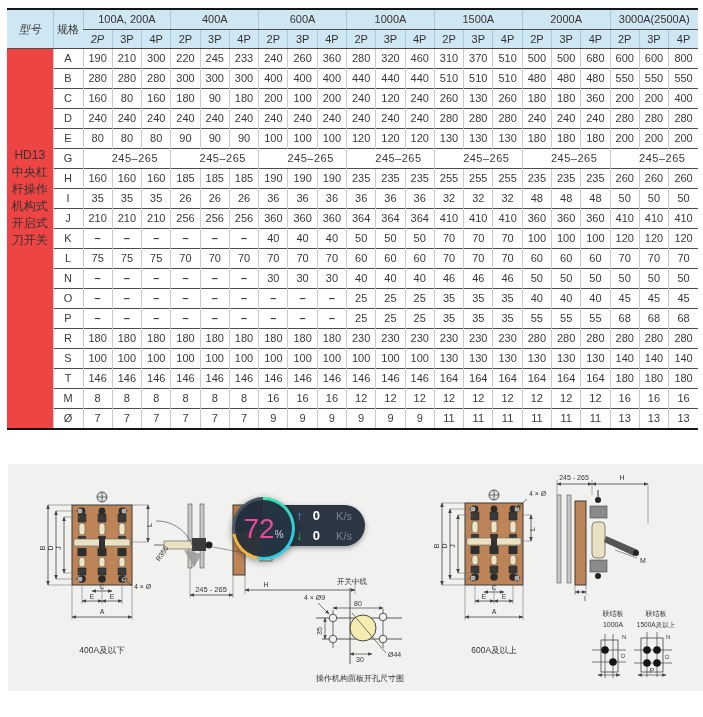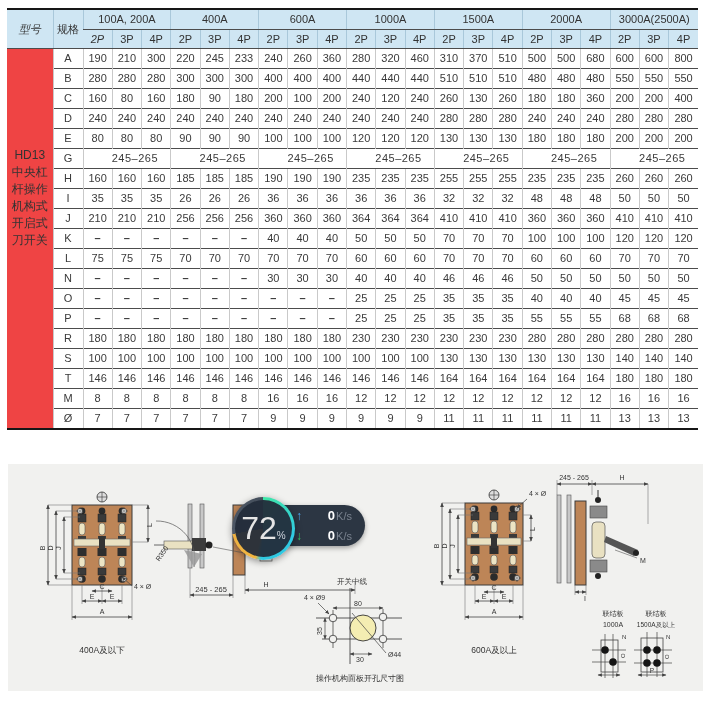--- a/index.html
+++ b/index.html
@@ -35,27 +35,27 @@
 
   
   .net-pill{position:absolute;left:264px;top:41px;width:93px;height:41px;background:#2c3643;
             border-radius:6px 21px 21px 6px;z-index:5;box-shadow:0 2px 5px rgba(0,0,0,.35);
             display:flex;flex-direction:column;justify-content:center;}
   .net-row{display:flex;align-items:center;height:20px;padding:0 13px 0 24px;}
   .net-row .arrow{width:16px;font-size:12px;font-weight:700;}
   .net-row .arrow.up{color:#4aa8f0;}
   .net-row .arrow.dn{color:#35c763;}
   .net-row .val{margin-left:auto;color:#fff;font-size:13px;font-weight:700;}
-  .net-row .unit{color:#79828f;font-size:11px;margin-left:1px;}
+  .net-row .unit{color:#79828f;font-size:11px;margin-left:16px;}
   .net-circle{position:absolute;left:224px;top:33px;width:63px;height:63px;border-radius:50%;z-index:6;
             background:conic-gradient(from 0deg,#40e6a6 0deg,#2fc9e2 105deg,#2fc9e2 185deg,#f2b53e 196deg,#edb143 260deg,#4e5866 260deg,#454f5c 360deg);
             box-shadow:0 2px 7px rgba(0,0,0,.4);}
   .net-circle .inner{position:absolute;inset:3px;border-radius:50%;background:rgba(35,44,58,.95);
             display:flex;align-items:baseline;justify-content:center;}
-  .net-circle .pct{color:#e5e5e5;font-size:32px;line-height:57px;}
+  .net-circle .pct{color:#ec4899;font-size:28px;line-height:57px;}
   .net-circle .pctsign{color:#cfd5dc;font-size:10px;}
 </style>
 </head>
 <body>
 
 <div class="page">
 
   <table class="dim">
     <colgroup>
       <col class="c-model">

